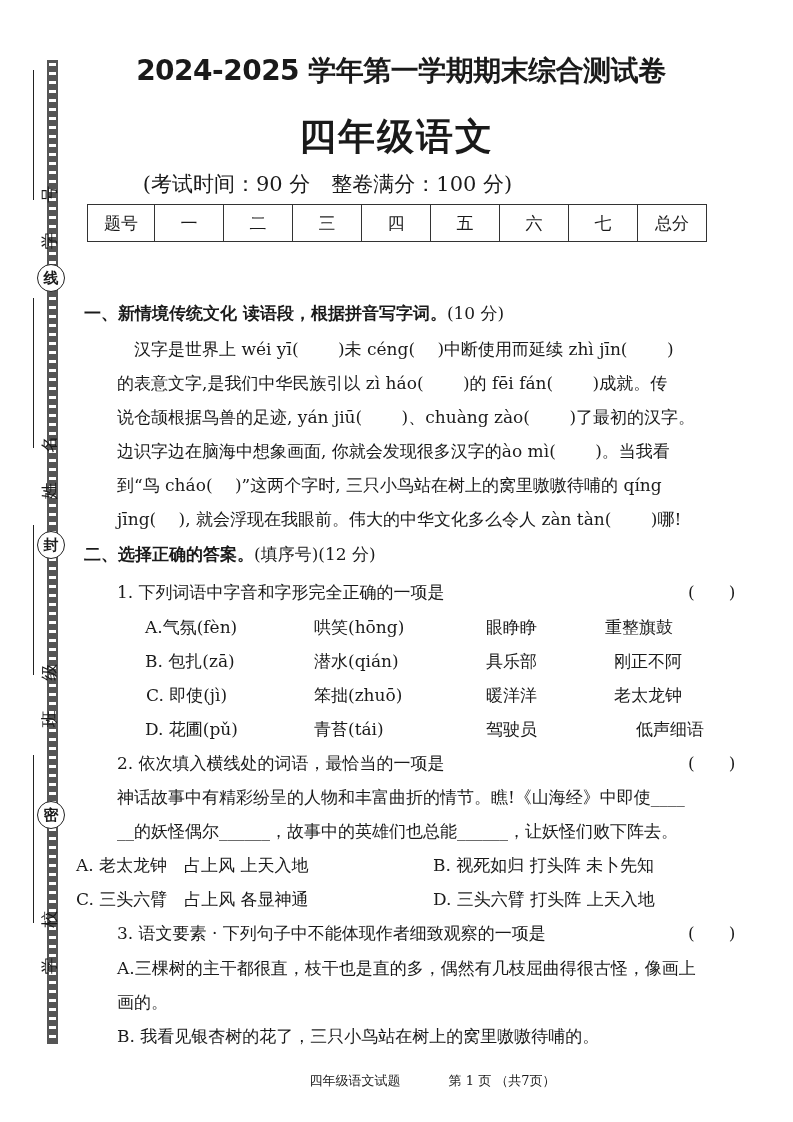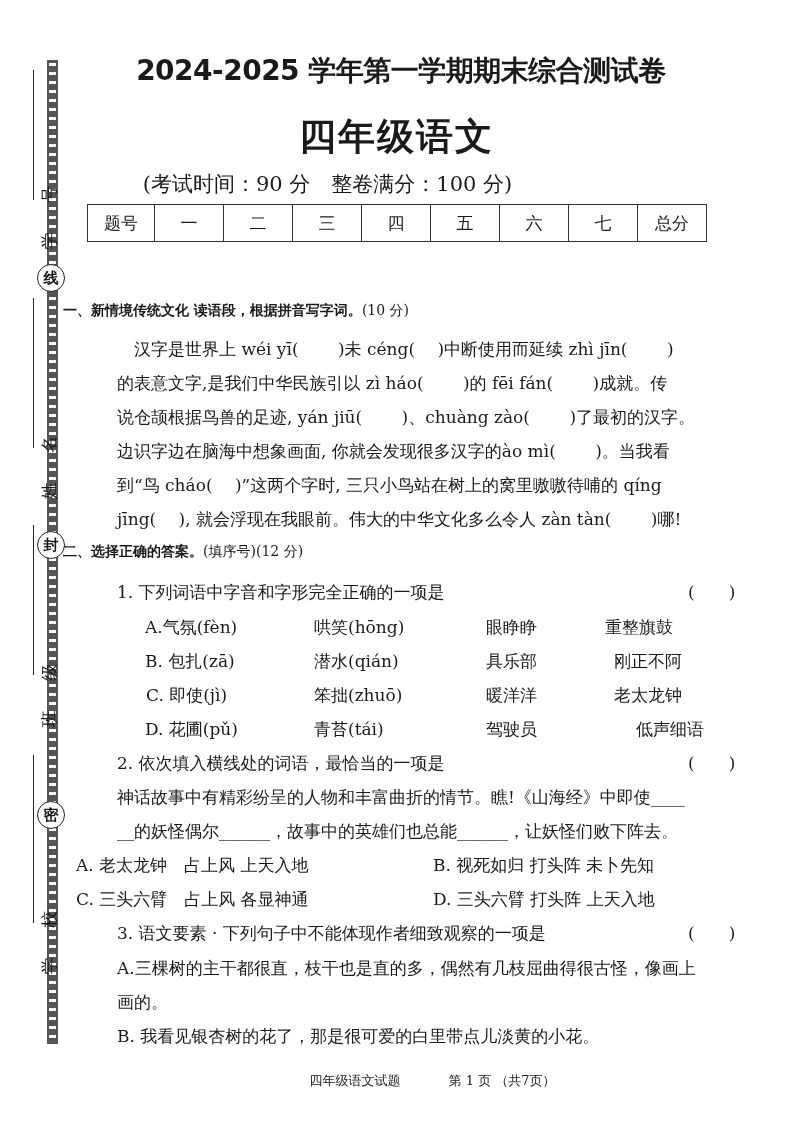--- a/index.html
+++ b/index.html
@@ -22,21 +22,21 @@
   .subtitle { position:absolute; left:0; top:112px; width:793px; text-align:center;
               font-family:"DejaVu Sans",sans-serif; font-size:37px; font-weight:bold; letter-spacing:2px; }
   .meta { position:absolute; left:0; top:170px; width:655px; text-align:center; font-size:21px; }
 
   table.score { position:absolute; left:87px; top:204px; border-collapse:collapse;
                 font-family:"DejaVu Sans",sans-serif; font-size:17px; }
   table.score td { border:1.3px solid #333; height:36px; text-align:center; padding:0; }
   table.score td.h { width:66px; }
   table.score td.c { width:68px; }
 
-  .sec { position:absolute; left:63px; font-size:14px; font-weight:bold; font-family:"DejaVu Sans",sans-serif; }
+  .sec { position:absolute; left:84px; font-size:17px; font-weight:bold; font-family:"DejaVu Sans",sans-serif; }
   .sec .pts { font-weight:normal; font-family:"DejaVu Serif",serif; }
   .line { position:absolute; left:76px; font-size:17px; white-space:nowrap;margin-left:41px; }
   .paren { position:absolute; left:688px; font-size:17px; white-space:pre; }
   .opt { position:absolute; font-size:17px; white-space:nowrap; }
   .footer { position:absolute; left:0; top:1072px; width:793px; text-align:center; font-size:13px;padding-left:36px; }
   .footer span { margin:0 22px; }
 </style>
 </head>
 <body>
 
@@ -118,18 +118,18 @@
 <div class="line" style="top:820px;">__的妖怪偶尔______，故事中的英雄们也总能______，让妖怪们败下阵去。</div>
 <div class="opt" style="left:76px;top:854px;">A. 老太龙钟　占上风 上天入地</div>
 <div class="opt" style="left:433px;top:854px;">B. 视死如归 打头阵 未卜先知</div>
 <div class="opt" style="left:76px;top:888px;">C. 三头六臂　占上风 各显神通</div>
 <div class="opt" style="left:433px;top:888px;">D. 三头六臂 打头阵 上天入地</div>
 
 <div class="line" style="top:922px;">3. 语文要素 · 下列句子中不能体现作者细致观察的一项是</div>
 <div class="paren" style="top:922px;">(　　)</div>
 <div class="line" style="top:957px;">A.三棵树的主干都很直，枝干也是直的多，偶然有几枝屈曲得很古怪，像画上</div>
 <div class="line" style="top:991px;">画的。</div>
-<div class="line" style="top:1025px;">B. 我看见银杏树的花了，那是很可爱的白里带点儿淡黄的小花。</div>
+<div class="line" style="top:1025px;">B. 我看见银杏树的花了，三只小鸟站在树上的窝里嗷嗷待哺的。</div>
 
 <div class="footer">
   <span>四年级语文试题</span>
   <span>第 1 页 （共7页）</span>
 </div>
 
 </body></html>

